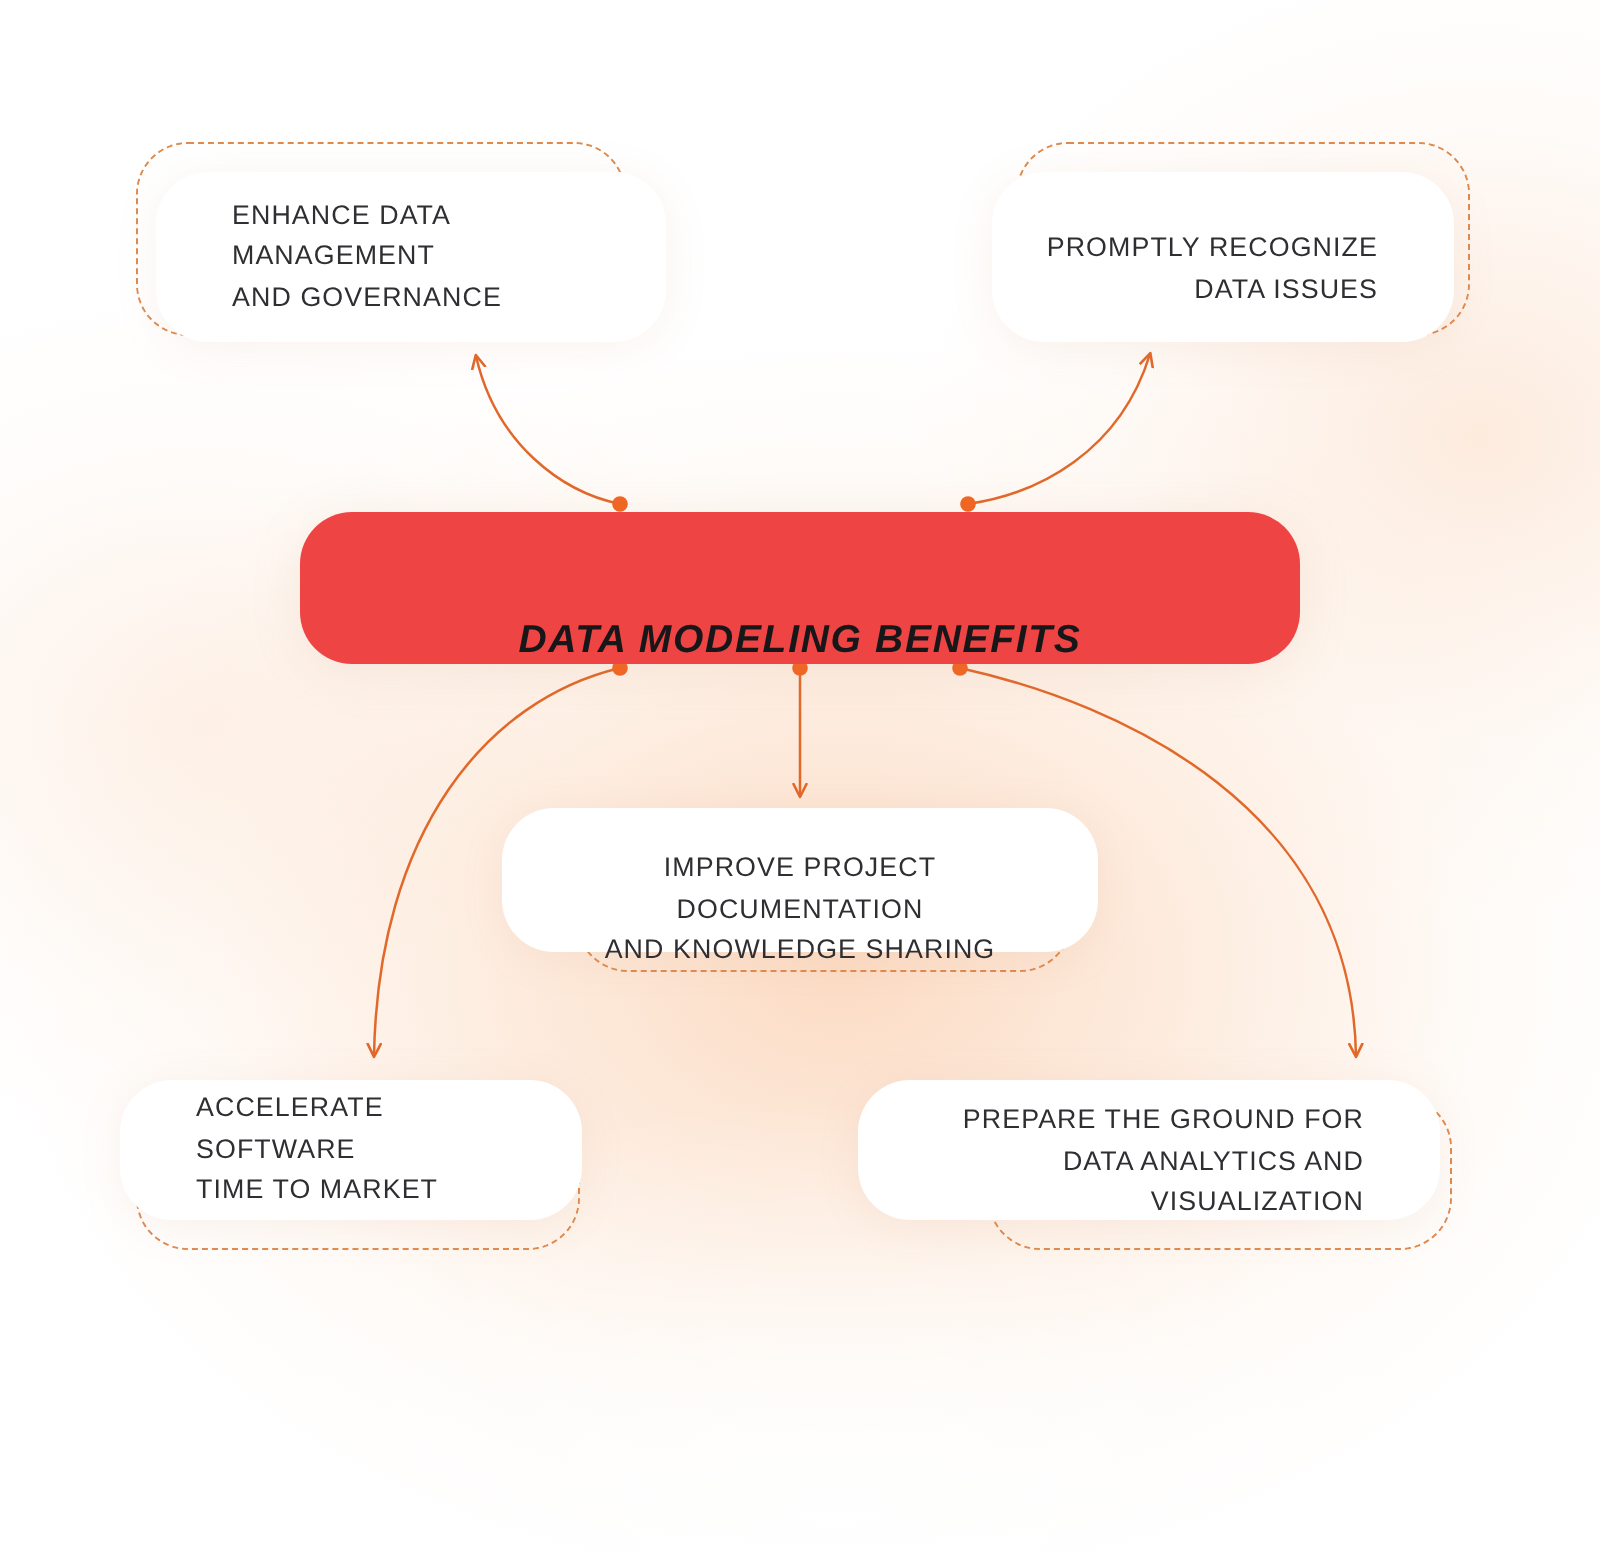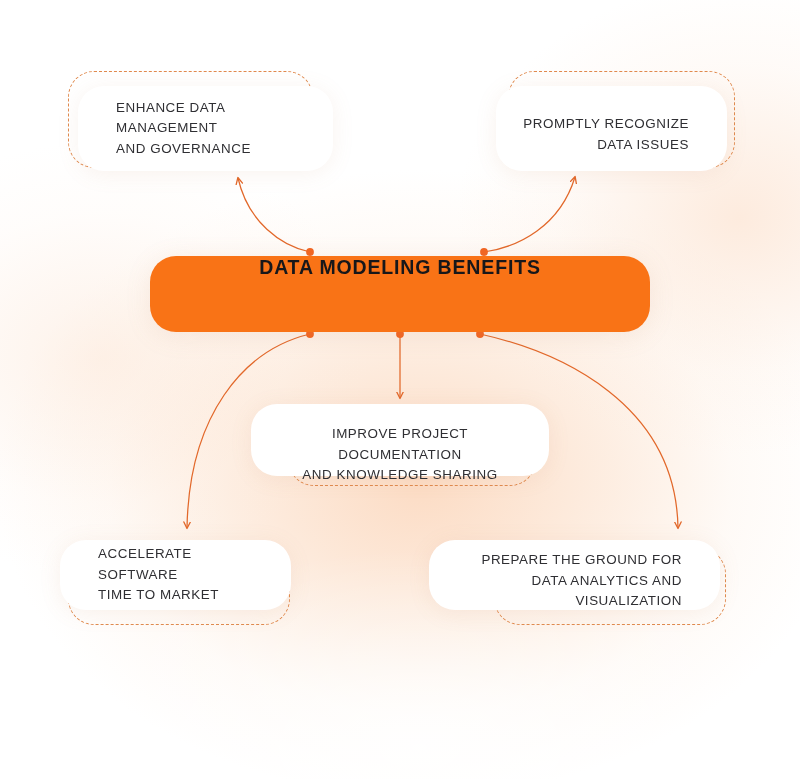--- a/index.html
+++ b/index.html
@@ -84,26 +84,27 @@
     white-space: pre-line;
   }
   .align-left  .card-text { text-align: left;   padding: 0 22px 0 38px; }
   .align-right .card-text { text-align: right;  padding: 0 38px 0 22px; margin-top: 12px; }
   .align-center .card-text { text-align: center; padding: 0 24px; margin-top: 30px; }
 
   
   .hub {
     position: absolute;
     box-sizing: border-box;
-    background: #f97316;
+    background: #ef4444;
     border-radius: 26px;
     display: flex;
-    align-items: flex-start;
+    align-items: flex-end;
     justify-content: center;
     box-shadow: 0 4px 26px rgba(196,138,98,0.13);
+    font-style: italic;
   }
   .hub-text {
     color: #17171a;
     font-size: 19.5px;
     font-weight: 700;
     letter-spacing: 0.85px;
     text-align: center;
   }
 
   

